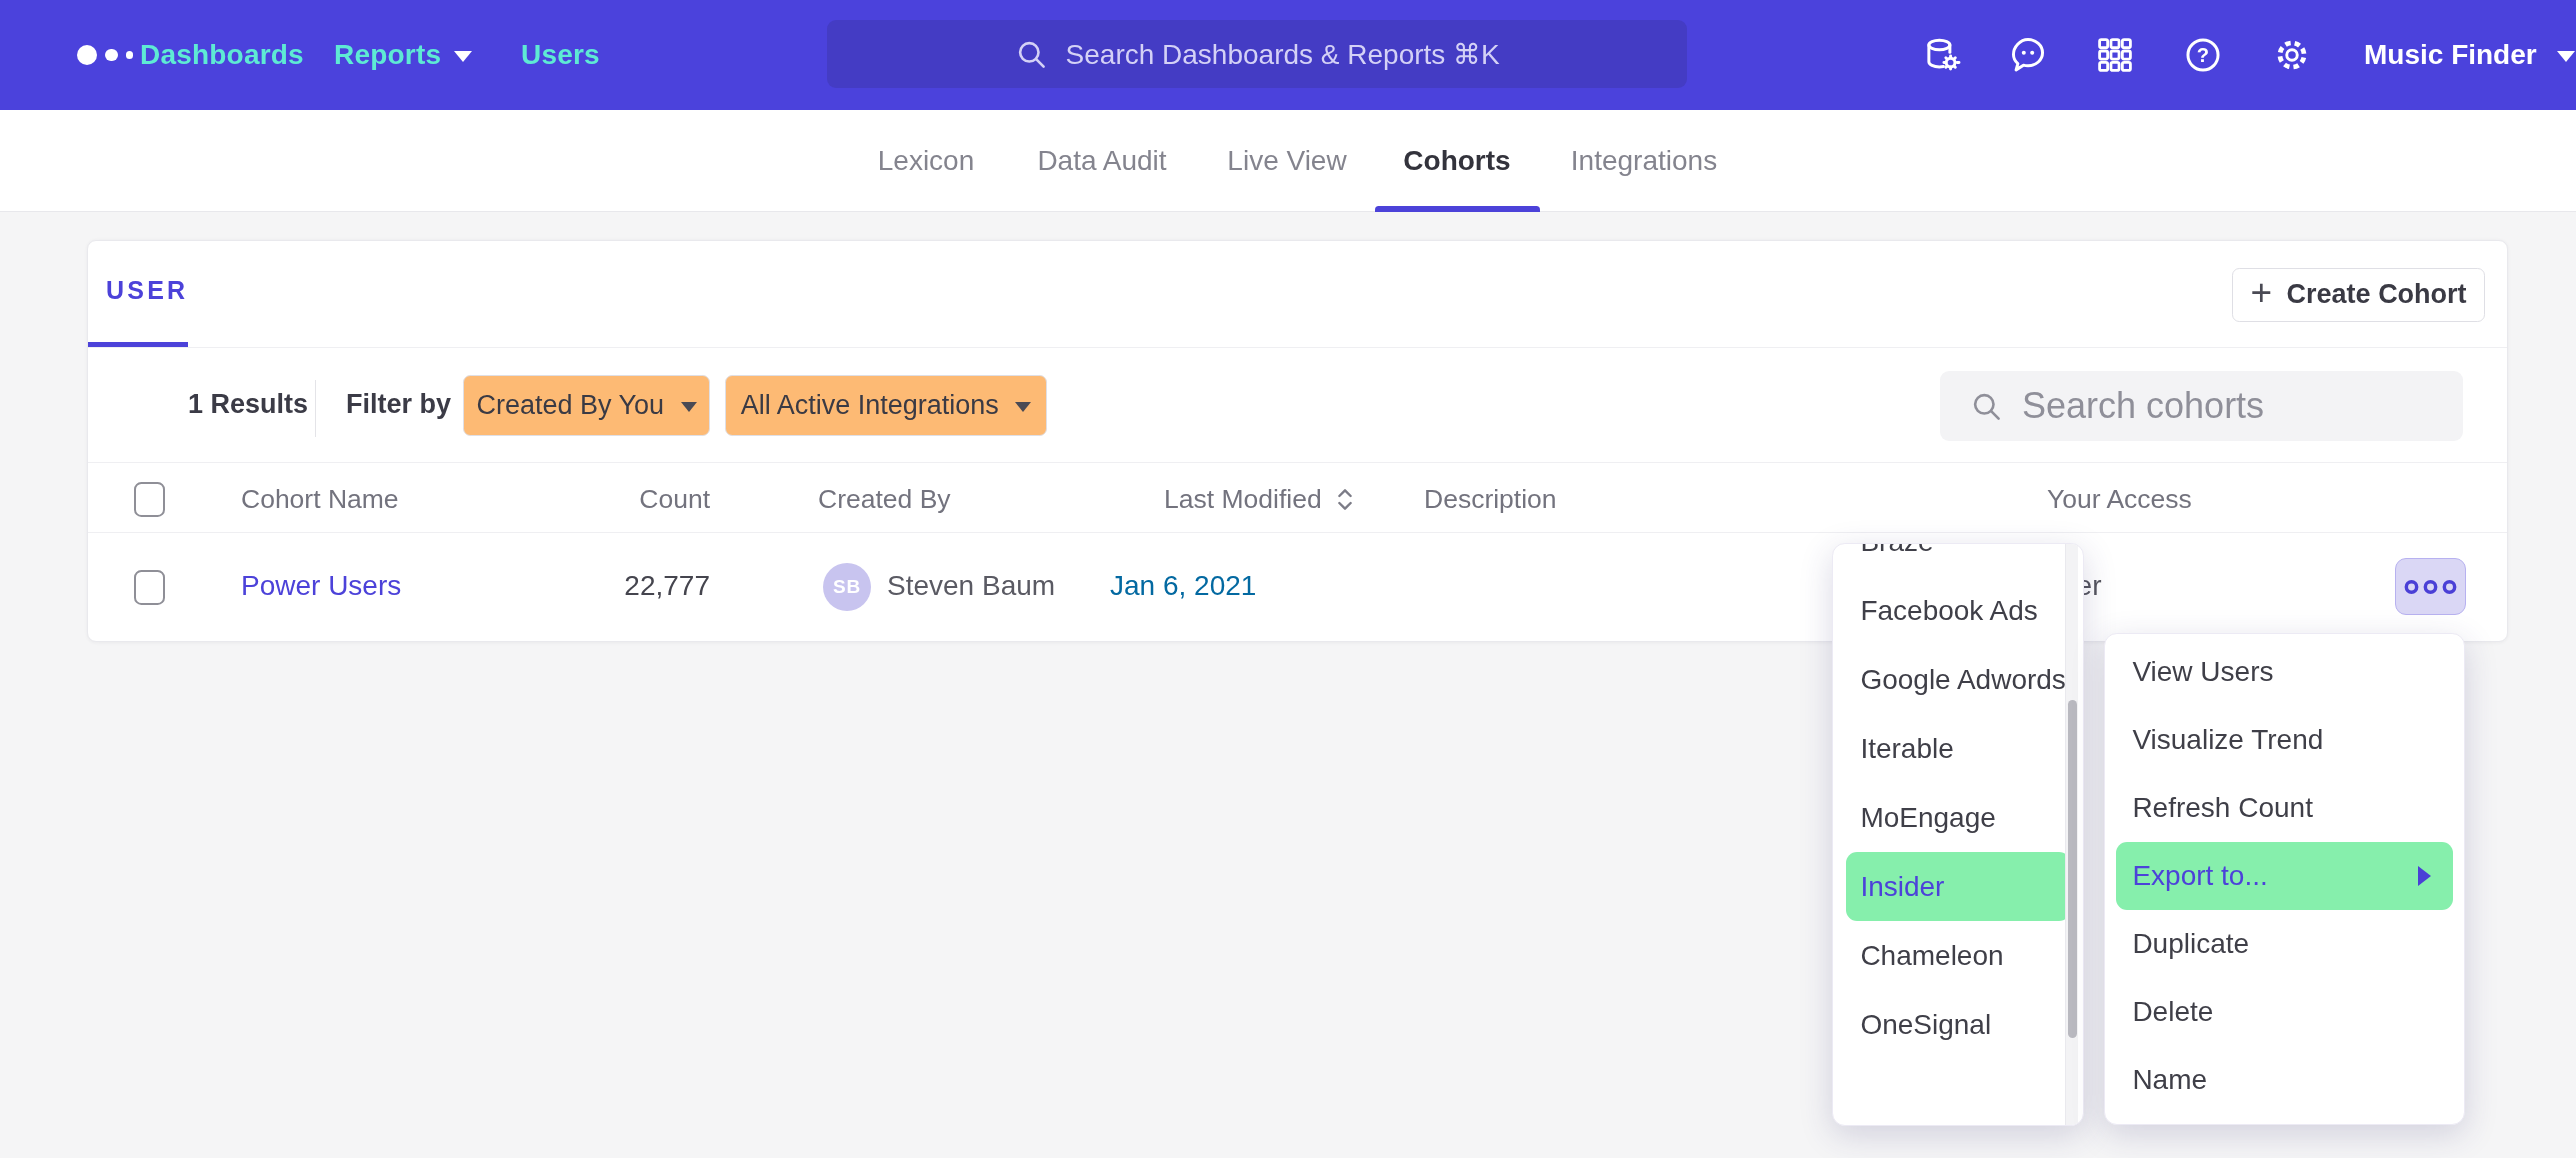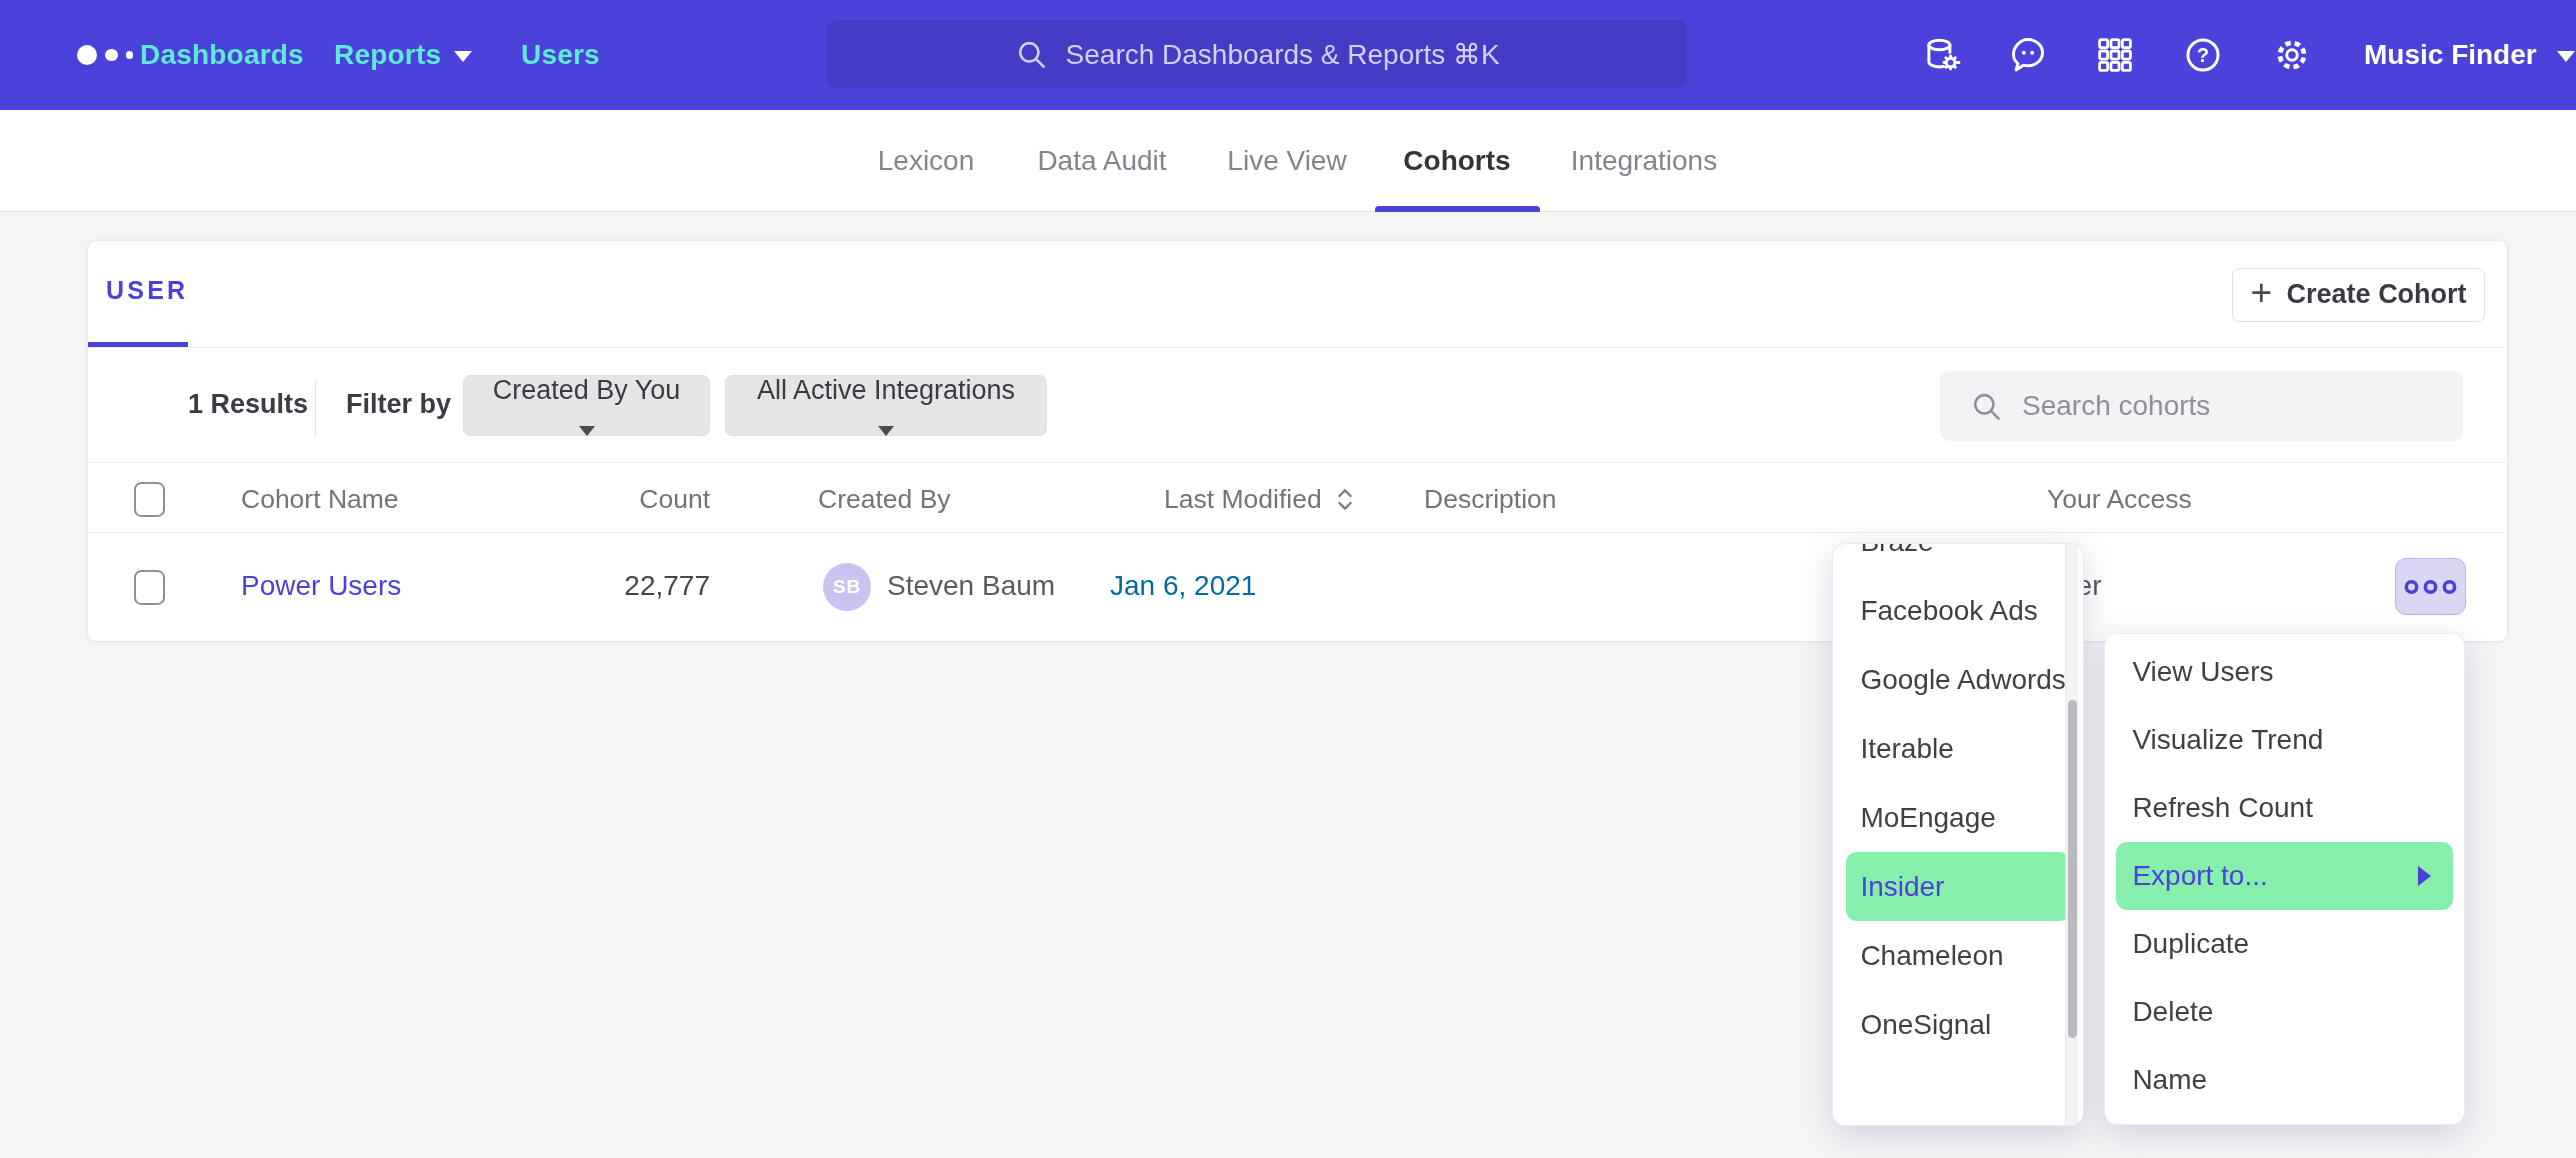--- a/index.html
+++ b/index.html
@@ -47,29 +47,29 @@
   .div1{top:106px;} .div2{top:221px;} .div3{top:291px;}
   .create-btn { left:2144px; top:26.5px; width:253px; height:54px; border:1.8px solid #dfdfe5;
     border-radius:7.3px; background:#fff; display:flex; align-items:center; justify-content:center;
     gap:14.6px; font-size:27px; font-weight:600; color:#3a3a44; cursor:pointer; }
   .create-btn .plus { font-size:37px; font-weight:400; color:#4a4a54; line-height:1; margin-top:-3.7px; }
 
   
   .results { left:100px; top:148px; font-size:27px; font-weight:600; color:#3b3b46; }
   .vdiv { left:227px; top:139px; width:0; height:57px; border-left:1.8px solid #e4e4e8; }
   .filterby { left:258px; top:148px; font-size:27px; font-weight:600; color:#3b3b46; }
-  .filter-btn { top:134px; height:61px; border:1.8px solid #dfdfe5; border-radius:7.3px; background:#e5e5e5;
+  .filter-btn { top:134px; height:61px; border:1.8px solid #dfdfe5; border-radius:7.3px; background:#fdba74;
     display:flex; align-items:center; justify-content:center; gap:16.4px;
-    font-size:27px; color:#3a3a44; cursor:pointer;flex-direction:column; }
+    font-size:27px; color:#3a3a44; cursor:pointer; }
   .fb1{left:375px; width:247px;} .fb2{left:637px; width:322px;}
   .chev-dark{ width:0;height:0;border-left:8.2px solid transparent;border-right:8.2px solid transparent;
     border-top:10px solid #4a4a54; margin-top:3.7px;}
   .cohort-search { left:1852px; top:130px; width:523px; height:70px; background:#f3f3f5; border-radius:9px; }
   .cohort-search input { position:absolute; left:82px; top:0; width:420px; height:70px; border:0;
-    background:transparent; font-size:28px; color:#3b3b46; outline:none;
+    background:transparent; font-size:36px; color:#3b3b46; outline:none;
     font-family:"Liberation Sans","DejaVu Sans",sans-serif; }
   .cohort-search input::placeholder { color:#8f8f99; }
   .cohort-search svg { position:absolute; left:29px; top:18px; }
 
   
   .th { font-size:26.5px; color:#73737e; top:243px; }
   .checkbox { width:31px; height:35px; border:2.7px solid #8f8f97; border-radius:7.3px;
     background:#fff; cursor:pointer; }
   .cb-head { left:46px; top:241px; }
   .cb-row  { left:46px; top:329px; }

